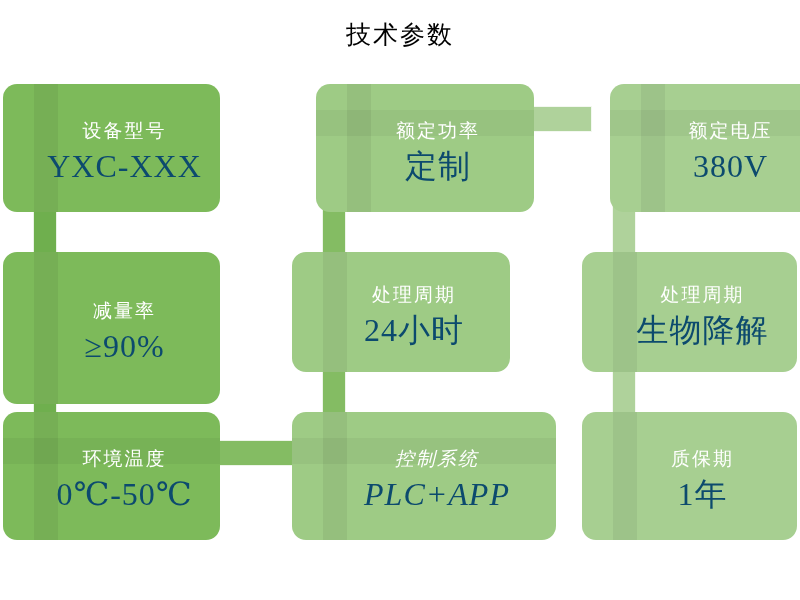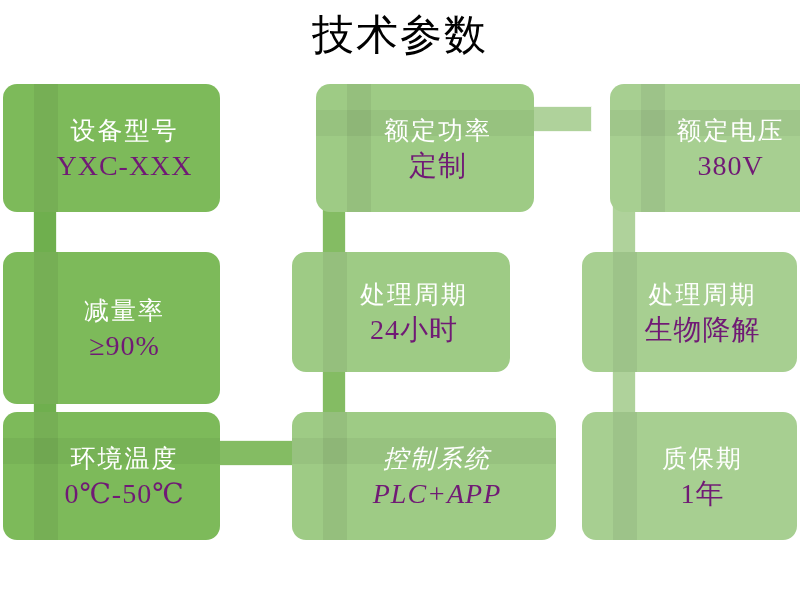--- a/index.html
+++ b/index.html
@@ -21,21 +21,21 @@
     background: #ffffff;
   }
 
   
   #title {
     position: absolute;
     left: 0;
     top: 12px;
     width: 800px;
     text-align: center;
-    font-size: 42px;
+    font-size: 25px;
     line-height: 46px;
     color: #000000;
     font-family: "Liberation Serif", "DejaVu Serif", serif;
     letter-spacing: 2px;
     white-space: nowrap;
   }
 
   
   .conn {
     position: absolute;
@@ -80,28 +80,28 @@
     height: 100%;
     display: flex;
     flex-direction: column;
     align-items: center;
     justify-content: center;
     padding-left: 26px;
     box-sizing: border-box;
   }
   .card .label {
     color: #ffffff;
-    font-size: 25px;
+    font-size: 19px;
     line-height: 36px;
     letter-spacing: 2px;
     white-space: nowrap;
   }
   .card .value {
-    color: #701a75;
-    font-size: 28px;
+    color: #0c4a6e;
+    font-size: 32px;
     line-height: 34px;
     letter-spacing: 1px;
     white-space: nowrap;
   }
 </style>
 </head>
 <body>
 
 <div id="slide">
 

